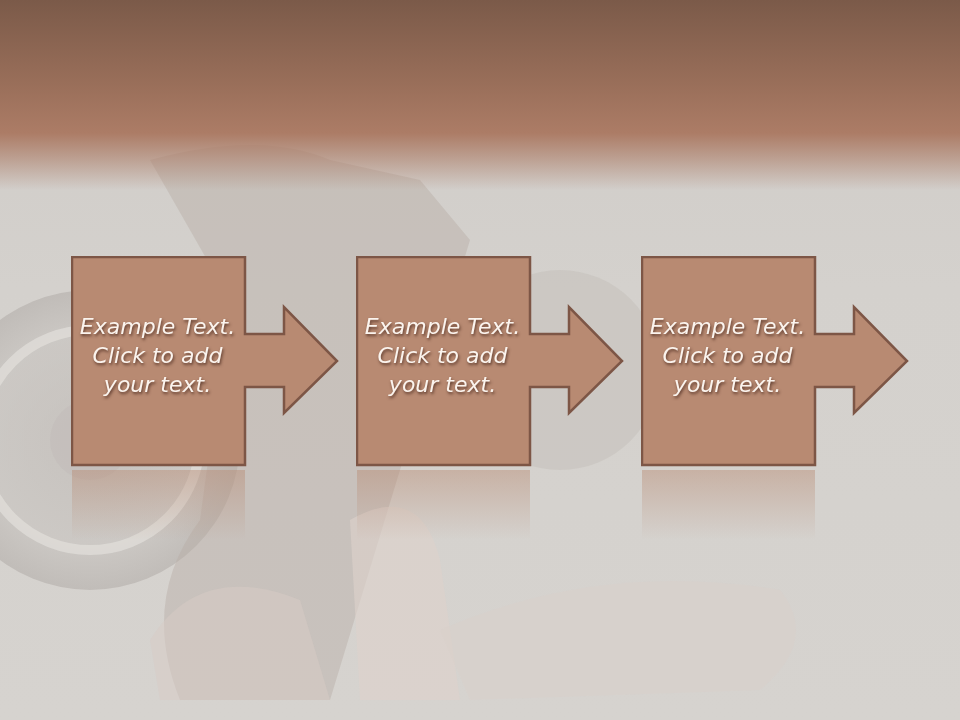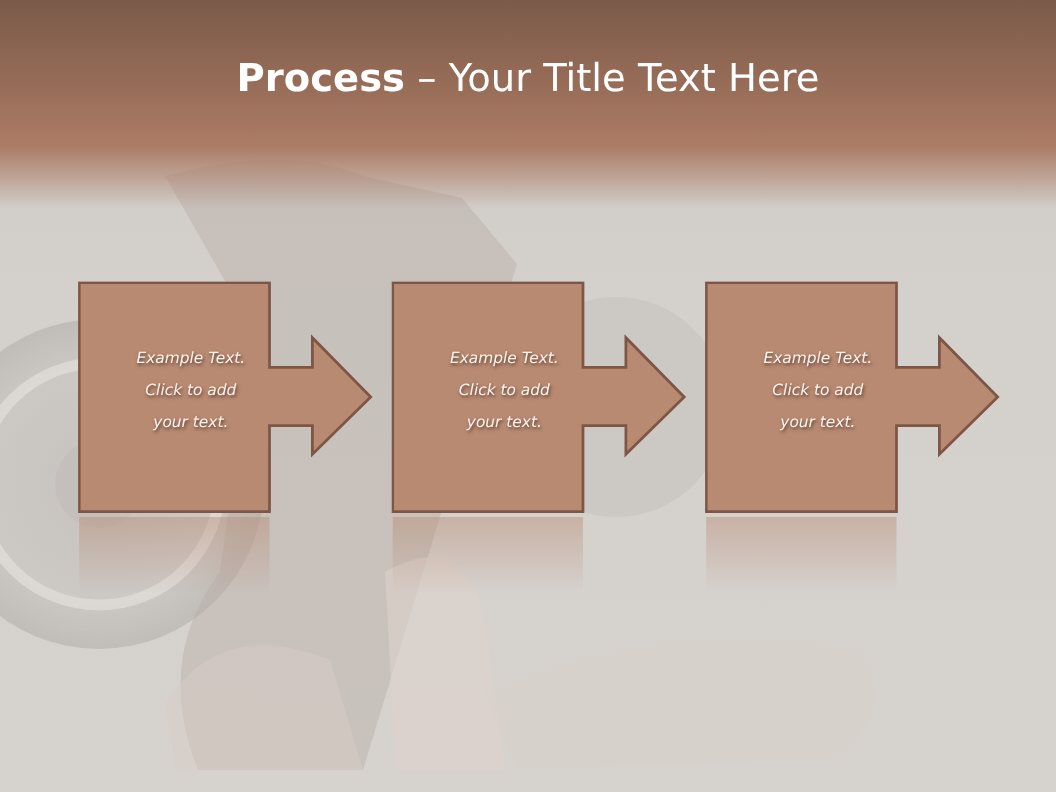--- a/index.html
+++ b/index.html
@@ -10,22 +10,22 @@
   
   .bg-art { position: absolute; inset: 0; }
   .header-band { position: absolute; left: 0; top: 0; width: 960px; height: 190px;
                  background: linear-gradient(180deg, #7b5a49 0%, #9a6f5a 45%, #ac7c66 70%, rgba(172,124,102,0.55) 84%, rgba(200,190,184,0) 100%); }
   .title { position: absolute; left: 0; top: 52px; width: 960px; text-align: center;
            color: #ffffff; font-size: 35px; letter-spacing: 0px;
            font-family: "DejaVu Sans", sans-serif; }
   .title .bold { font-weight: bold; }
   .step { position: absolute; top: 256px; width: 280px; height: 212px; }
   .step svg { position: absolute; left: 0; top: 0; }
-  .step-text { position: absolute; left: 16px; top: 56px; width: 173px; text-align: center;
-               color: #fbf4ee; font-style: italic; font-size: 14px; line-height: 29px;
+  .step-text { position: absolute; left: 0; top: 56px; width: 173px; text-align: center;
+               color: #fbf4ee; font-style: italic; font-size: 22px; line-height: 29px;
                font-family: "DejaVu Sans", sans-serif;
                text-shadow: 1px 2px 3px rgba(60,30,20,0.75); }
   .reflection { position: absolute; top: 470px; width: 173px; height: 70px;
                 background: linear-gradient(180deg, rgba(184,138,114,0.45) 0%, rgba(184,138,114,0) 100%); }
 </style>
 </head>
 <body>
 
 <div class="slide">
   <svg class="bg-art" width="960" height="720" viewBox="0 0 960 720">
@@ -44,23 +44,20 @@
     <circle cx="560" cy="370" r="100" fill="#bcb6b2" opacity="0.35"></circle>
 
     <path d="M150 160 Q260 130 330 160 L420 180 L470 240 L330 700 L180 700 Q140 600 200 520 L230 300 Z" fill="#b9aca6" opacity="0.45"></path>
     <path d="M350 520 Q420 480 440 560 L460 700 L360 700 Z" fill="#ddd2cc" opacity="0.6"></path>
     <path d="M440 630 Q600 560 780 590 Q820 640 760 690 L470 700 Z" fill="#d9cfca" opacity="0.55"></path>
     <path d="M150 640 Q200 560 300 600 L330 700 L160 700 Z" fill="#d7ccc6" opacity="0.5"></path>
   </svg>
 
   <div class="header-band"></div>
 
-  <div class="title">
-    <span class="bold">Process</span><span> – Your Title Text Here</span>
-  </div>
 
   <div class="step" style="left:71px;">
     <svg width="280" height="212" viewBox="0 0 280 212">
       <path d="M1 1 L174 1 L174 78 L213 78 L213 51 L266 105 L213 157 L213 131 L174 131 L174 209 L1 209 Z" fill="#b88a72" stroke="#7d5646" stroke-width="2.5" stroke-linejoin="miter"></path>
     </svg>
     <div class="step-text">
       <div>Example Text.</div>
       <div>Click  to add</div>
       <div>your text.</div>
     </div>

